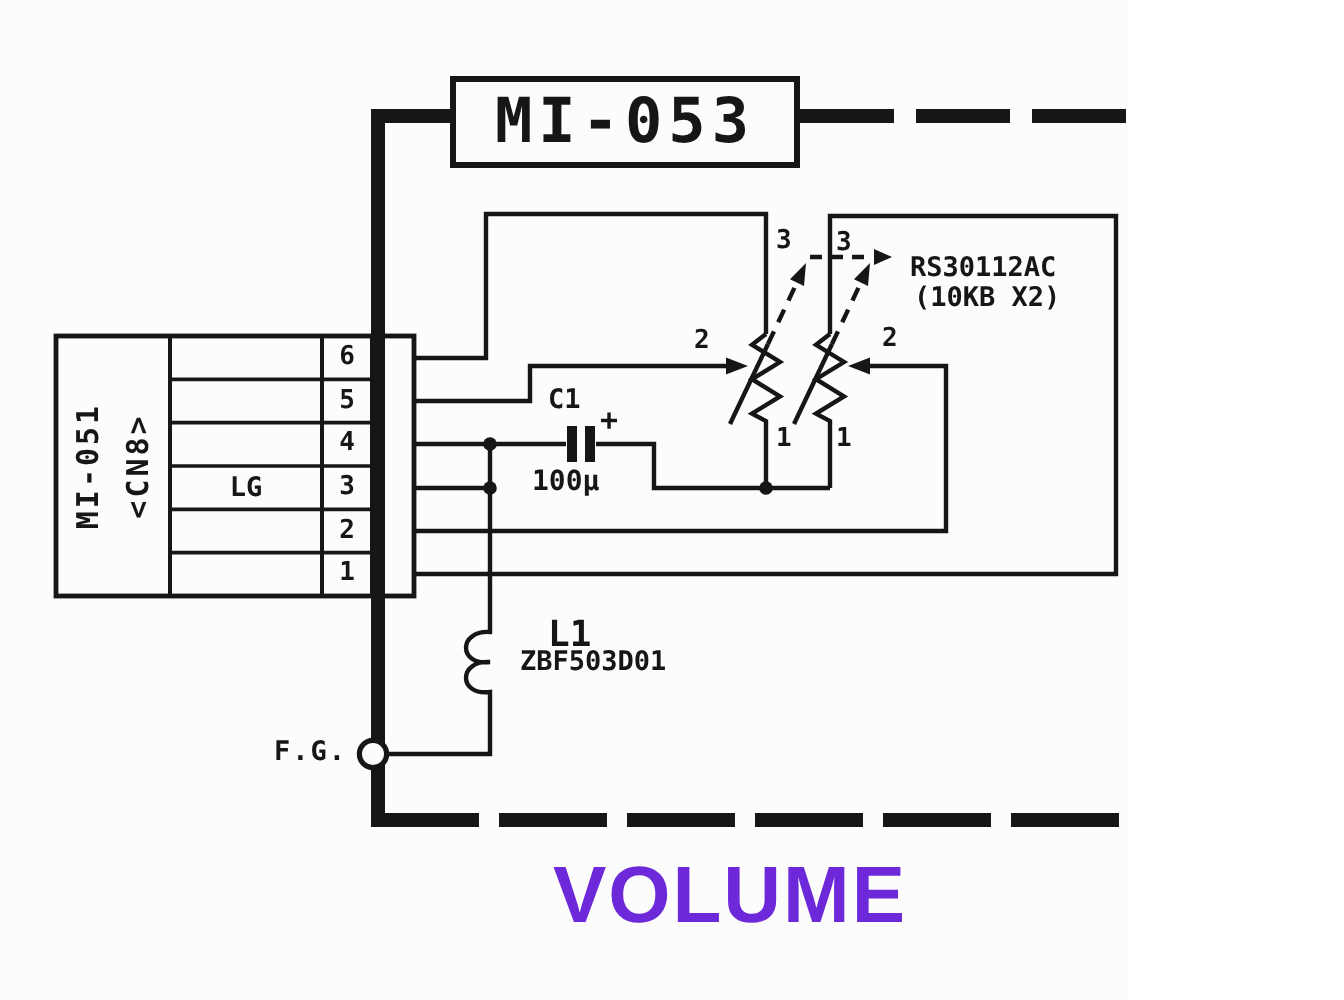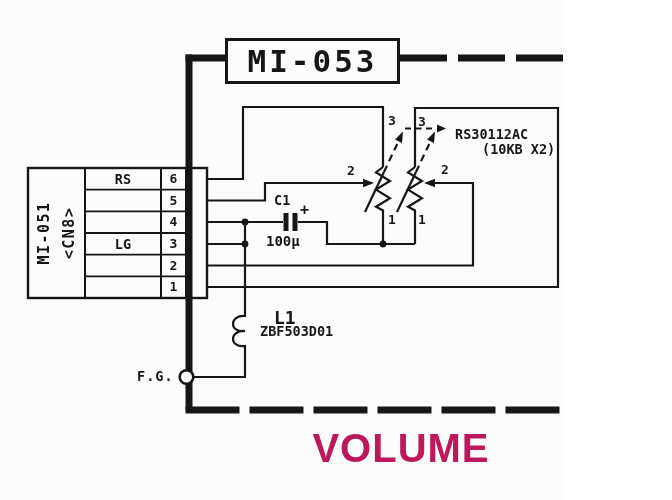--- a/index.html
+++ b/index.html
@@ -30,21 +30,21 @@
     font-size:13.5px;font-weight:bold;
   }
   .pin-num{
     position:absolute;left:161px;width:25px;height:21px;z-index:2;
     display:flex;align-items:center;justify-content:center;
     font-size:13px;font-weight:bold;
   }
   .caption{
     position:absolute;left:270px;top:426px;width:190px;text-align:center;
     font-family:"Liberation Sans",sans-serif;font-size:40px;font-weight:bold;
-    letter-spacing:1px;color:#be185d;margin-left:36px;
+    letter-spacing:1px;color:#6d28d9;
   }
 </style>
 </head>
 <body>
 
 <div class="stage">
 
   <svg width="672" height="500" viewBox="0 0 672 500">
     <g stroke="#161616" stroke-width="2.2" fill="none">
 
@@ -120,38 +120,37 @@
     <span>MI-053</span>
   </div>
 
   <div class="vlabel">
     <div class="rot">
       <span>MI-051</span>
       <span>&lt;CN8&gt;</span>
     </div>
   </div>
 
-  <div class="pin-name" style="top:168px">RS</div>
   <div class="pin-num" style="top:168px">6</div>
   <div class="pin-num" style="top:189.7px">5</div>
   <div class="pin-num" style="top:211.3px">4</div>
   <div class="pin-name" style="top:233px">LG</div>
   <div class="pin-num" style="top:233px">3</div>
   <div class="pin-num" style="top:254.7px">2</div>
   <div class="pin-num" style="top:276.3px">1</div>
 
   <div class="lbl md" style="left:274px;top:193px">C1</div>
   <div class="lbl" style="left:300px;top:201px;font-size:15px">+</div>
   <div class="lbl" style="left:266px;top:233px;font-size:14px">100µ</div>
 
   <div class="lbl" style="left:274px;top:307px;font-size:18px">L1</div>
   <div class="lbl md" style="left:260px;top:324px">ZBF503D01</div>
 
   <div class="lbl md" style="left:455px;top:127px">RS30112AC</div>
-  <div class="lbl md" style="left:482px;top:142px">(10KB X2)</div>
+  <div class="lbl md" style="left:457px;top:142px">(10KB X2)</div>
 
   <div class="lbl md" style="left:137px;top:369px;letter-spacing:1px">F.G.</div>
 
   <div class="lbl sm" style="left:388px;top:114px">3</div>
   <div class="lbl sm" style="left:418px;top:115px">3</div>
   <div class="lbl sm" style="left:347px;top:164px">2</div>
   <div class="lbl sm" style="left:441px;top:163px">2</div>
   <div class="lbl sm" style="left:388px;top:213px">1</div>
   <div class="lbl sm" style="left:418px;top:213px">1</div>
 

